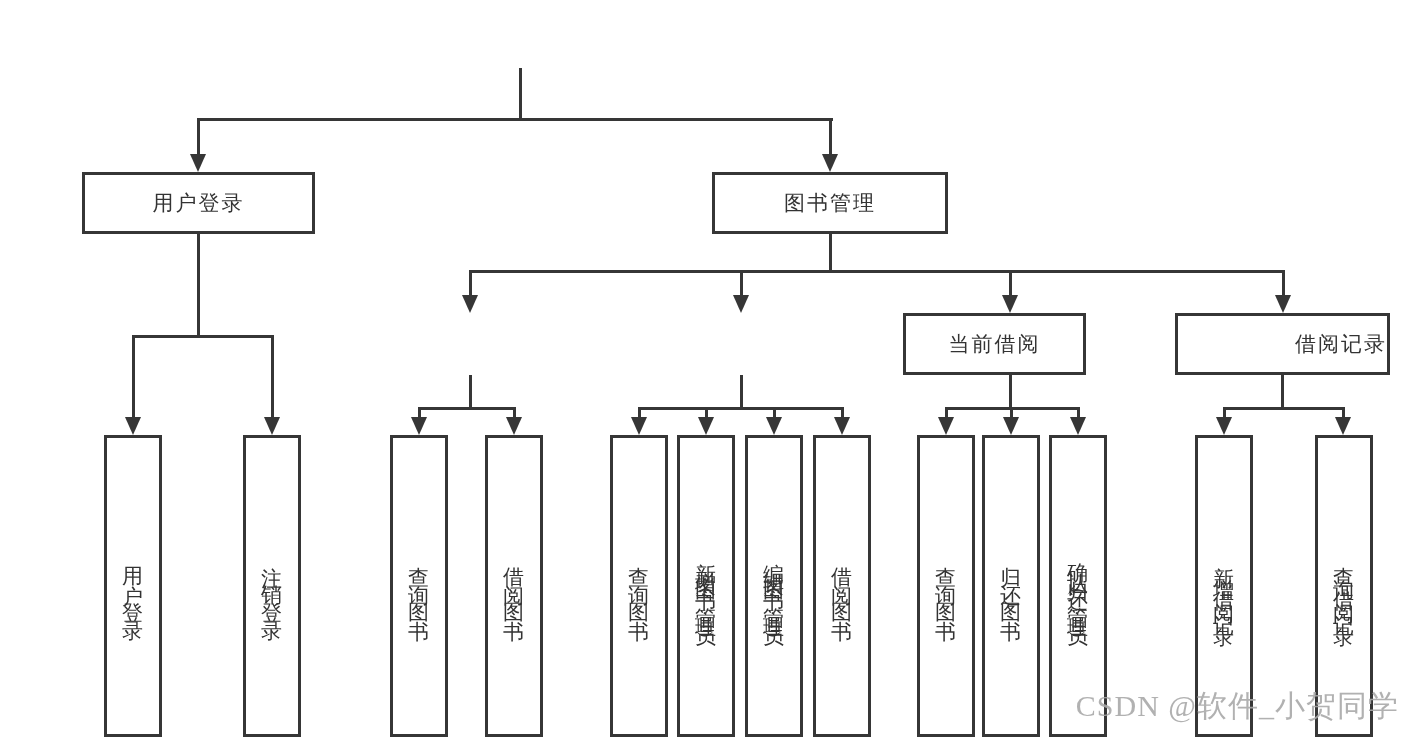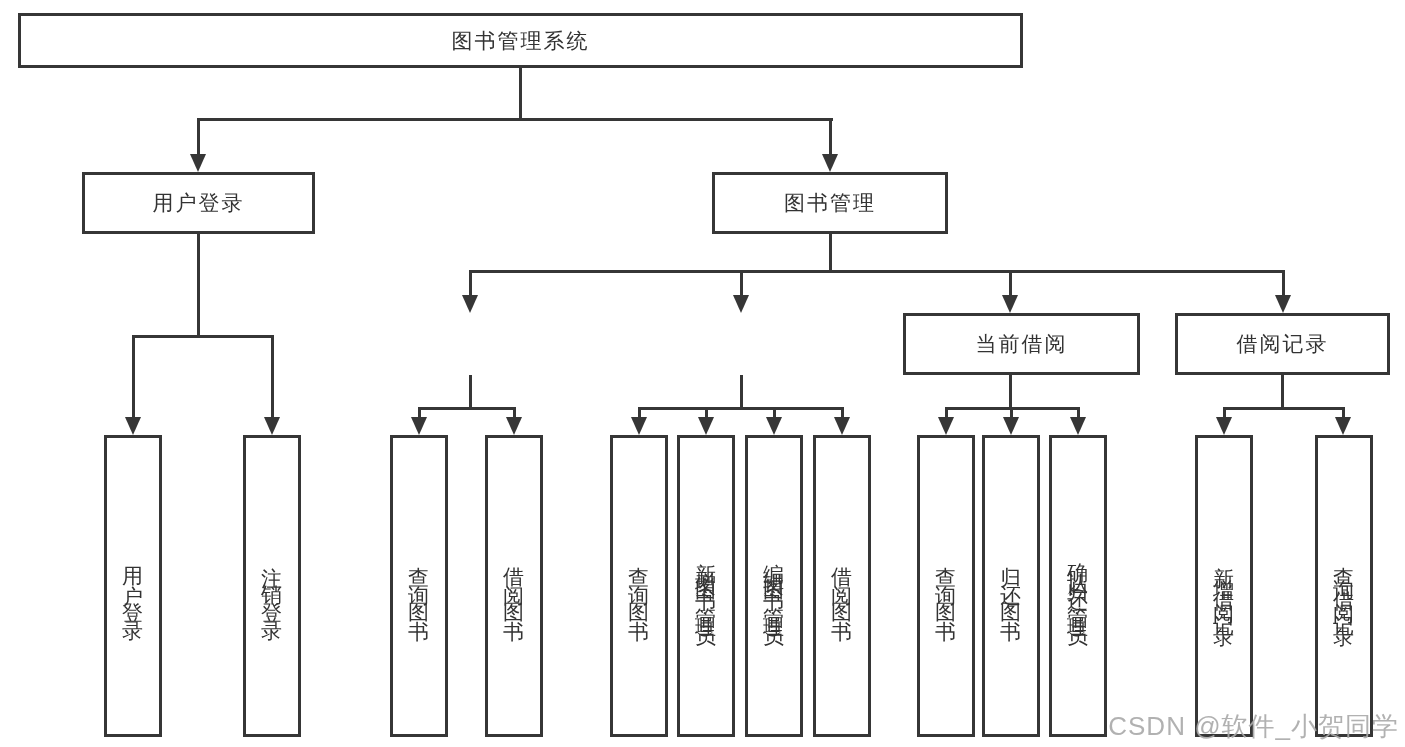--- a/index.html
+++ b/index.html
@@ -27,22 +27,22 @@
   .node .lbl {
     font-size: 21px;
     letter-spacing: 2px;
     white-space: nowrap;
   }
   .root-box   { left: 18px;   top: 13px;  width: 1005px; height: 55px; }
   .l2-user    { left: 82px;   top: 172px; width: 233px;  height: 62px; }
   .l2-book    { left: 712px;  top: 172px; width: 236px;  height: 62px; }
   .l3-a { left: 363px;  top: 313px; width: 215px; height: 62px; }
   .l3-b { left: 634px;  top: 313px; width: 215px; height: 62px; }
-  .l3-c { left: 903px;  top: 313px; width: 237px; height: 62px; }
-  .l3-d { left: 1175px; top: 313px; width: 215px; height: 62px; }
+  .l3-c { left: 903px;  top: 313px; width: 183px; height: 62px; }
+  .l3-d { left: 1175px; top: 313px; width: 215px; height: 62px; justify-content: flex-end; }
 
   .leaf {
     position: absolute;
     top: 435px;
     width: 58px;
     height: 302px;
     background: #ffffff;
     border: 3px solid #363636;
     box-sizing: border-box;
     display: flex;
@@ -79,36 +79,34 @@
   .arrow {
     position: absolute;
     width: 0; height: 0;
     border-left: 8px solid transparent;
     border-right: 8px solid transparent;
     border-top: 18px solid #363636;
   }
   .watermark {
     position: absolute;
     right: 6px;
-    bottom: 3px;
-    font-size: 26px;
+    bottom: 20px;
+    font-size: 30px;
     color: rgba(168,168,168,0.9);
     letter-spacing: 1px;
     white-space: nowrap;
     pointer-events: none;
+    font-family: Liberation Serif, serif;
   }
 </style>
 </head>
 <body>
 
 <div class="canvas">
 
-  <div class="node root-box">
-    <span class="lbl">图书管理系统</span>
-  </div>
 
   <div class="node l2-user">
     <span class="lbl">用户登录</span>
   </div>
   <div class="node l2-book">
     <span class="lbl">图书管理</span>
   </div>
 
   <div class="node l3-c">
     <span class="lbl">当前借阅</span>

